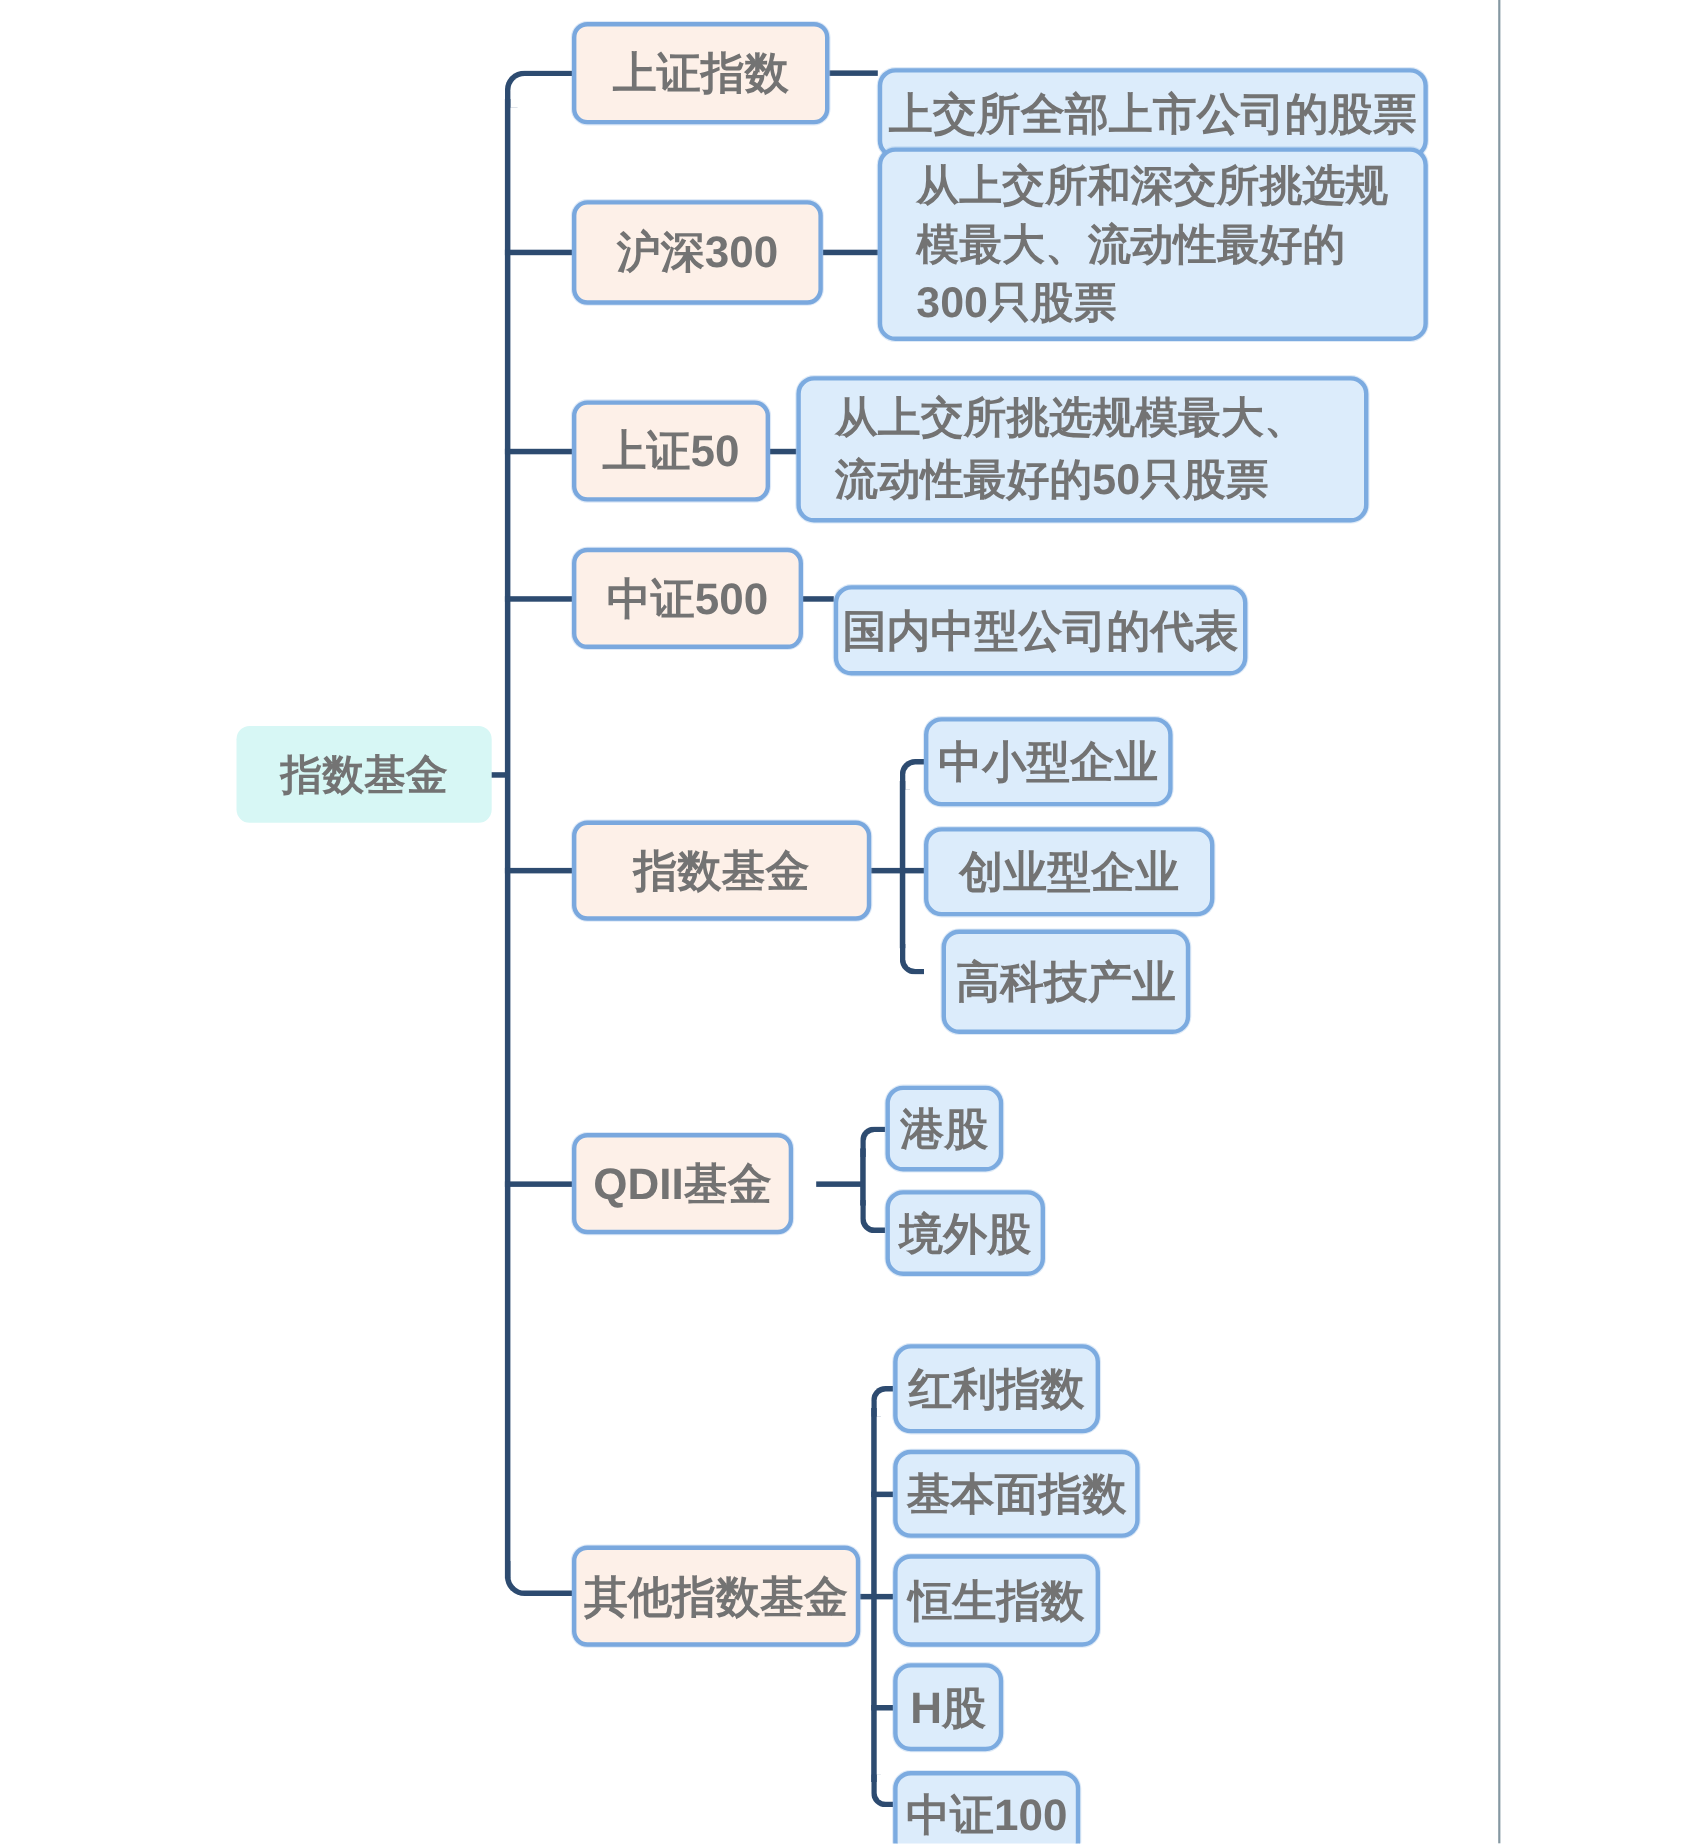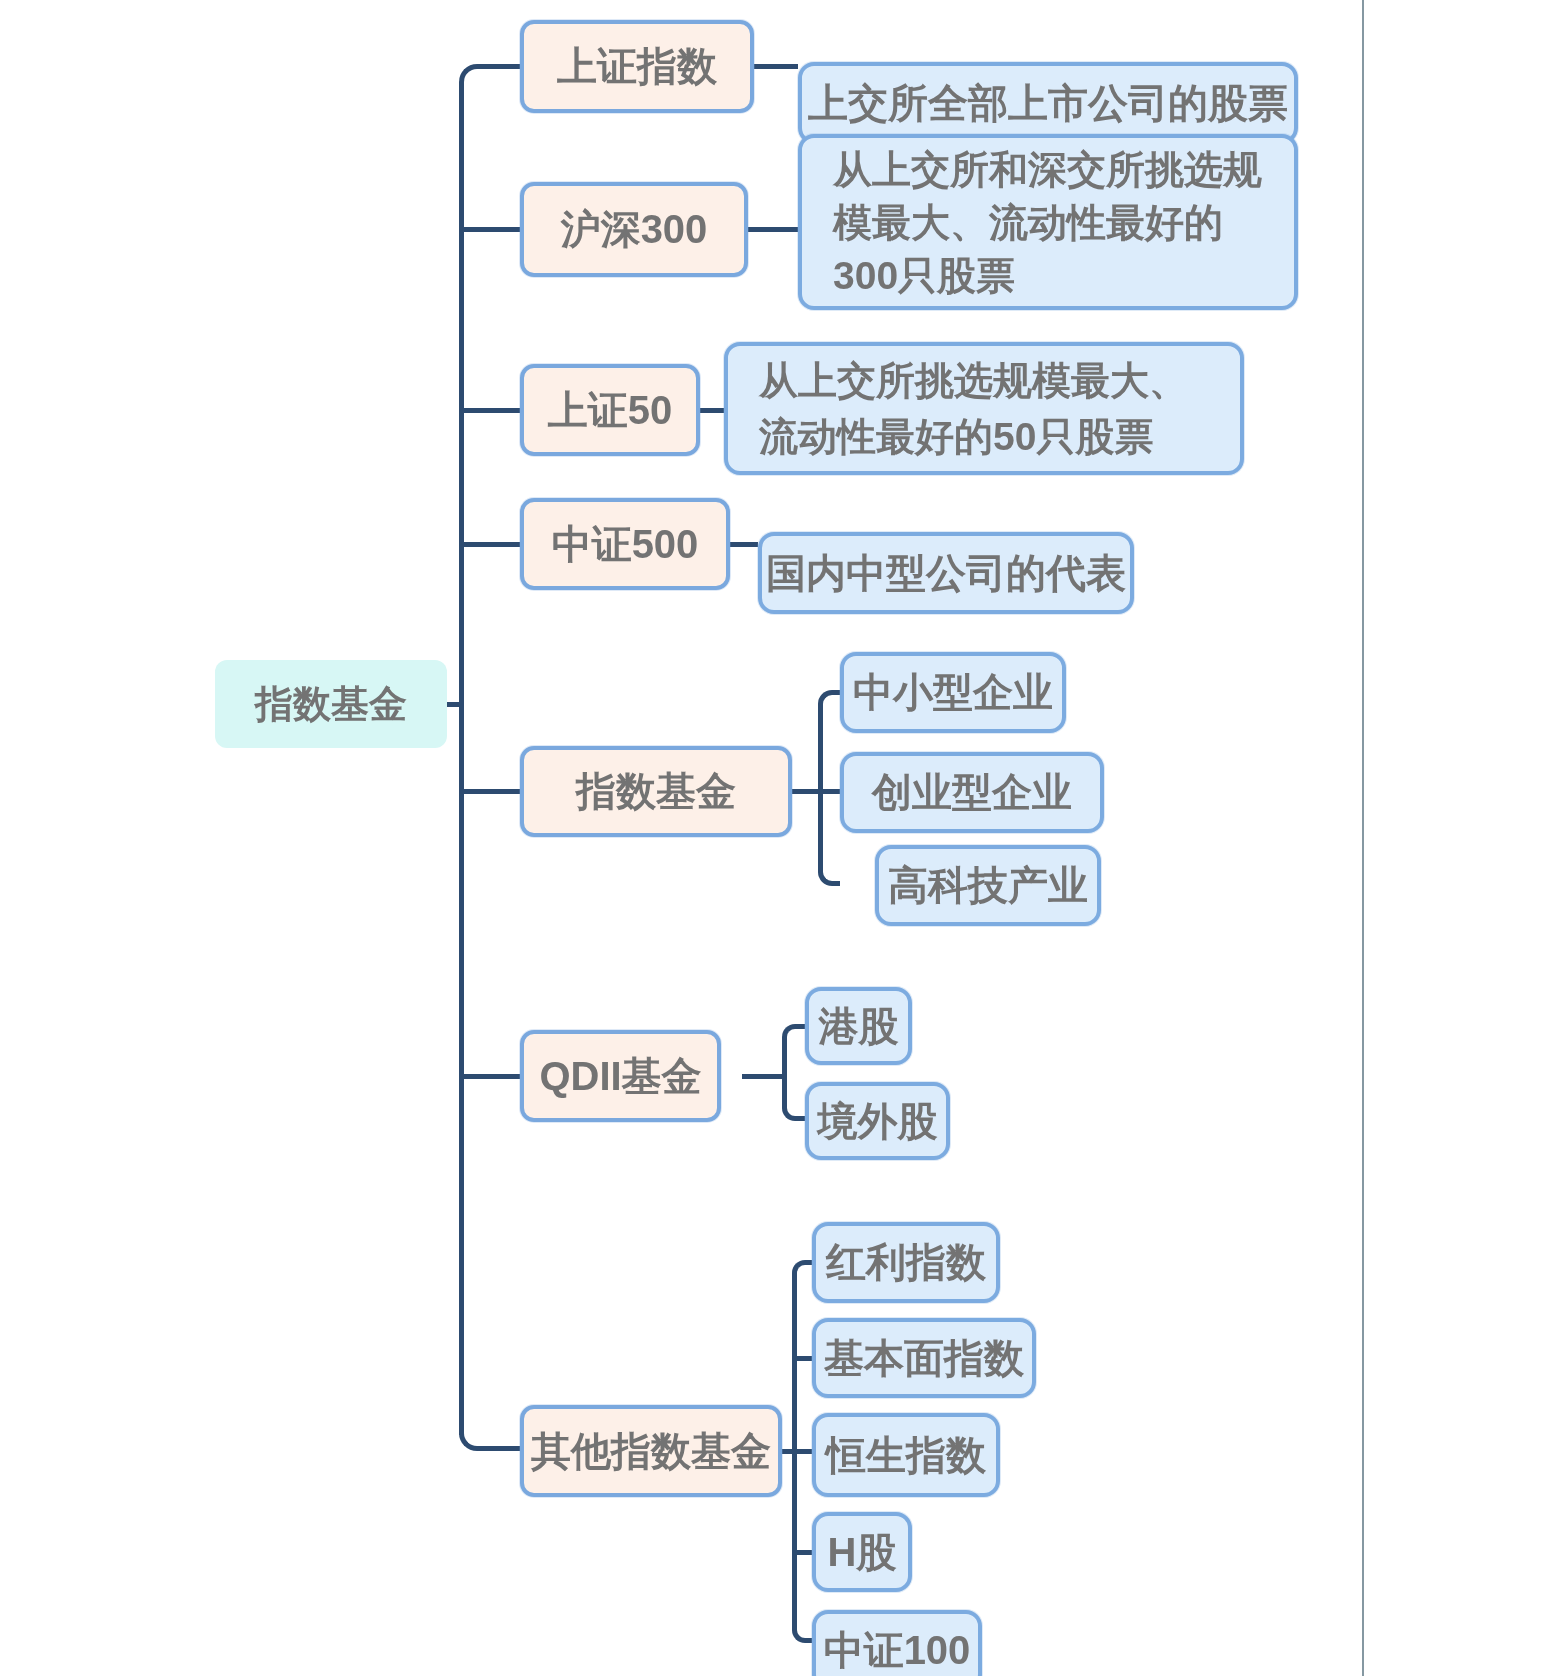--- a/index.html
+++ b/index.html
@@ -168,21 +168,21 @@
   <div class="node blue" style="left:758px; top:532px; width:376px; height:82px;">
     <span>国内中型公司的代表</span>
   </div>
 
   <div class="node blue" style="left:840px; top:652px; width:226px; height:81px;">
     <span>中小型企业</span>
   </div>
   <div class="node blue" style="left:840px; top:752px; width:264px; height:81px;">
     <span>创业型企业</span>
   </div>
-  <div class="node blue" style="left:875px; top:845px; width:226px; height:81px;">
+  <div class="node blue" style="left:856px; top:845px; width:226px; height:95px;">
     <span>高科技产业</span>
   </div>
 
   <div class="node blue" style="left:805px; top:987px; width:107px; height:78px;">
     <span>港股</span>
   </div>
   <div class="node blue" style="left:805px; top:1082px; width:145px; height:78px;">
     <span>境外股</span>
   </div>
 

